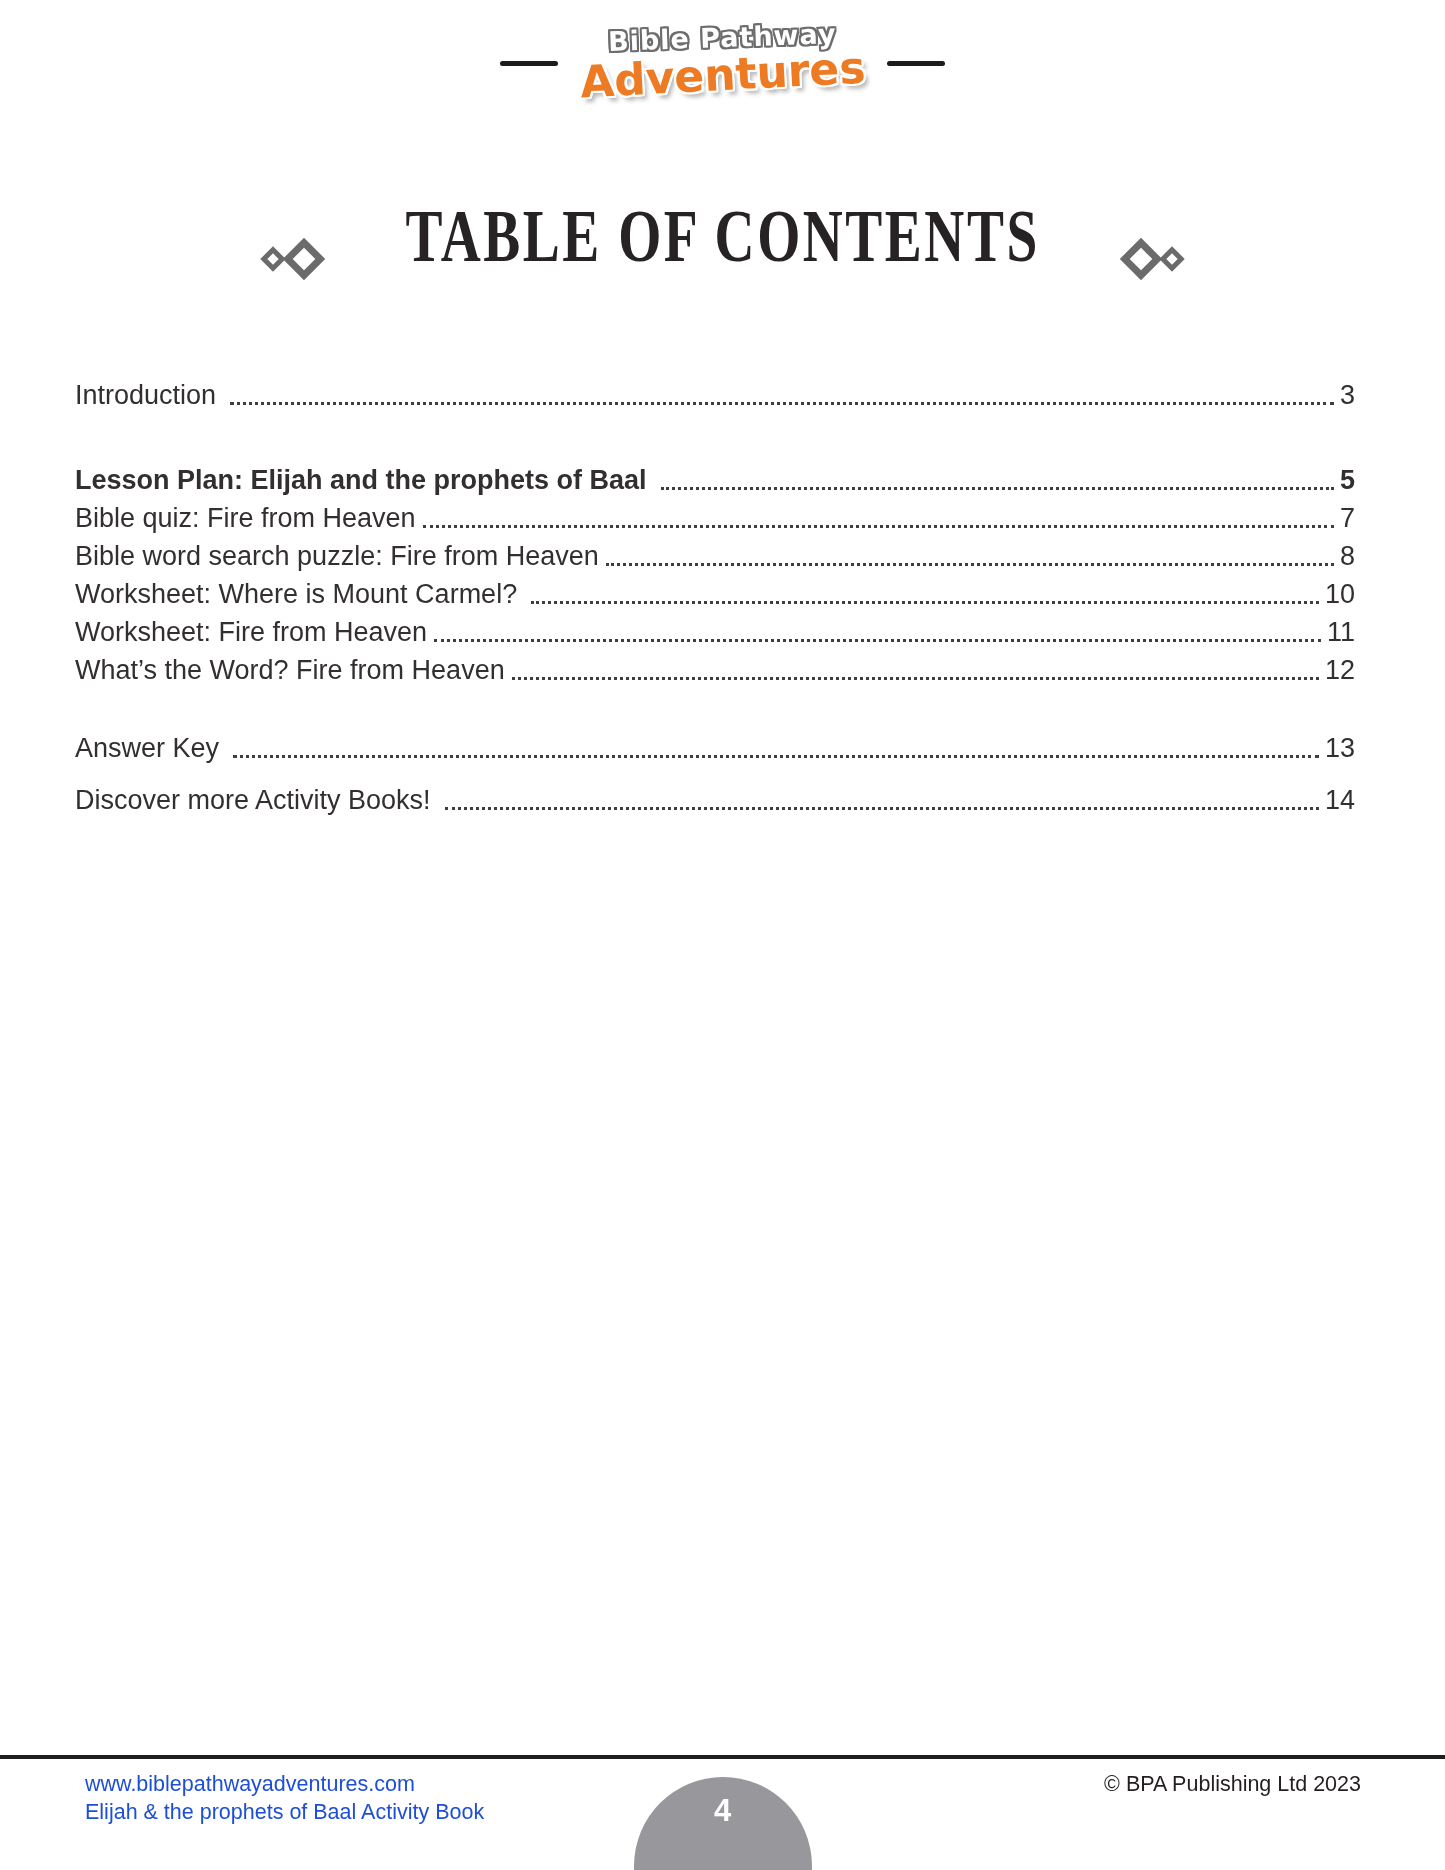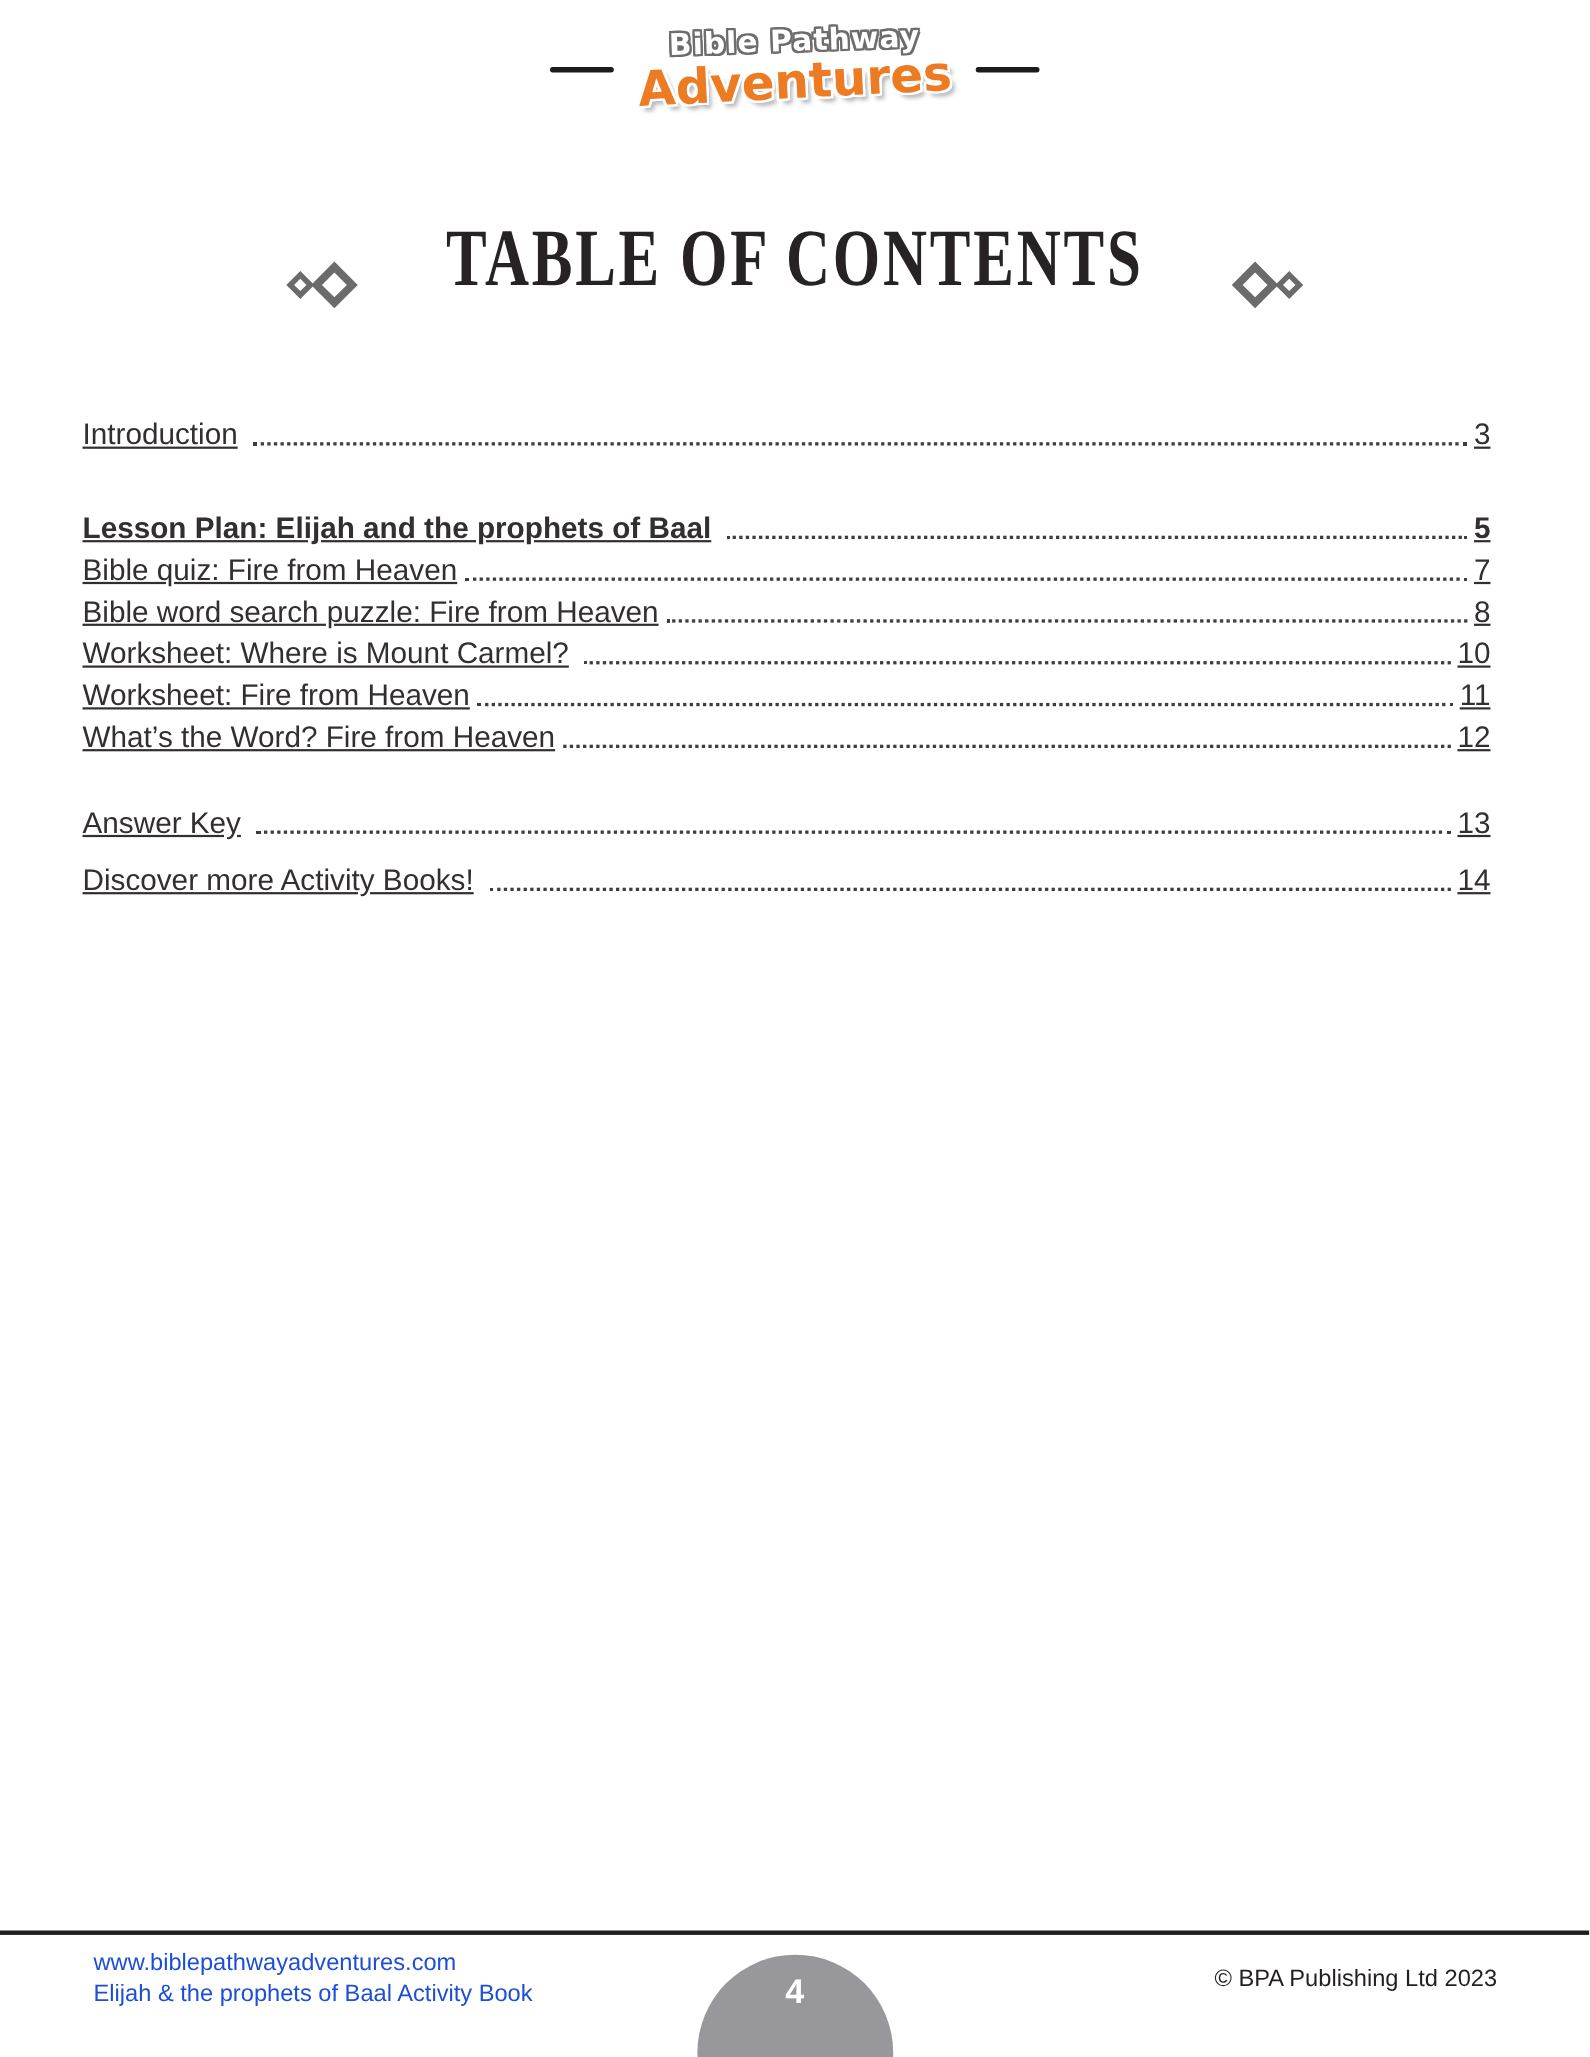--- a/index.html
+++ b/index.html
@@ -57,21 +57,21 @@
     display:inline-block; border-style:solid; border-color:#6b6b6b;
     transform:rotate(45deg); background:transparent;
   }
   .diamond.small { width:8px;  height:8px;  border-width:5px; }
   .diamond.large { width:16px; height:16px; border-width:7px; }
 
   
   .toc { position:absolute; top:378px; left:75px; right:90px; }
   .toc-row {
     display:flex; align-items:flex-end;
-    font-size:27px; line-height:34px; margin-bottom:4px;text-decoration:underline;
+    font-size:27px; line-height:34px; margin-bottom:4px;
   }
   .toc-row.bold { font-weight:bold; }
   .toc-row.gap-xl { margin-bottom:51px; }
   .toc-row.gap-lg { margin-bottom:44px; }
   .toc-row.gap-md { margin-bottom:18px; }
   .toc-label { white-space:nowrap; }
   .toc-leader {
     flex:1 1 auto; min-width:20px;
     border-bottom:3px dotted #413d3e;
     margin:0 3px 7px 7px;
@@ -83,21 +83,21 @@
   .footer-divider {
     position:absolute; top:1755px; left:0; width:100%; height:4px;
     background:#1f1f1f;
   }
   .footer-left {
     position:absolute; top:1770px; left:85px;
     font-size:21.5px; line-height:28px; color:#1d4ed8;
   }
   .footer-right {
     position:absolute; top:1772px; right:84px;
-    font-size:21.5px; color:#231f20; text-align:center;margin-top:14px;
+    font-size:21.5px; color:#231f20; text-align:center;
   }
   .page-circle {
     position:absolute; top:1777px; left:50%; margin-left:-89px;
     width:178px; height:178px; border-radius:50%;
     background:#98979b;
     display:flex; justify-content:center; align-items:flex-start;
   }
   .page-circle .num {
     margin-top:16px; color:#ffffff; font-weight:bold; font-size:31px;
   }

